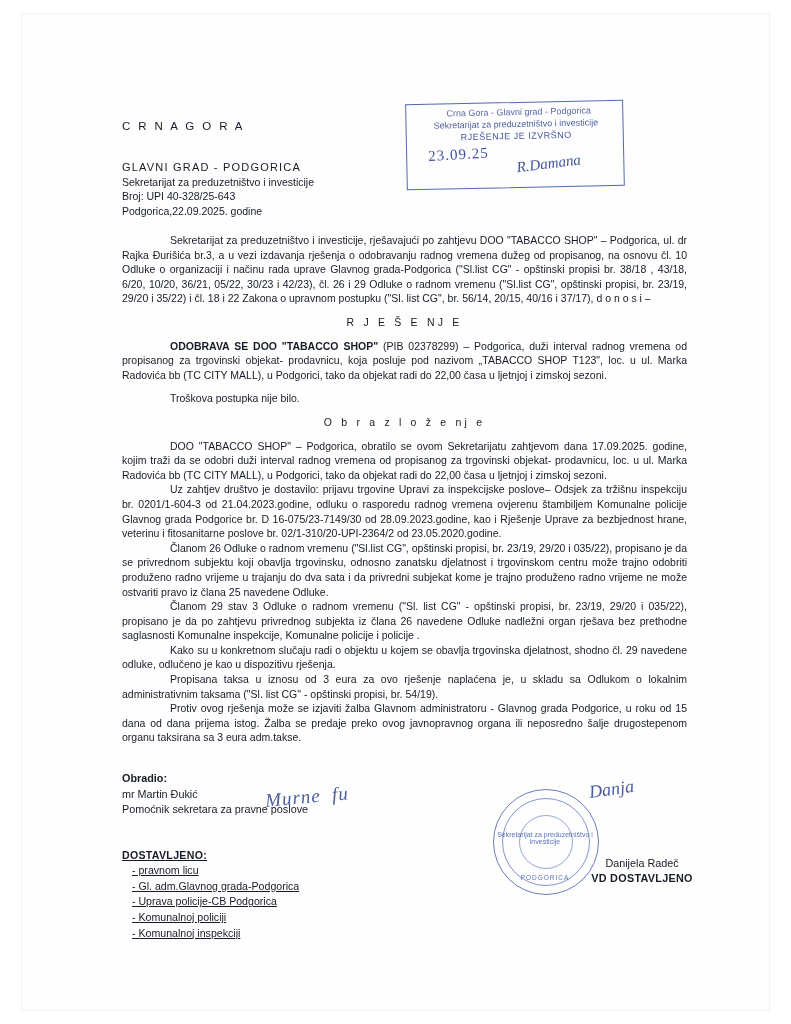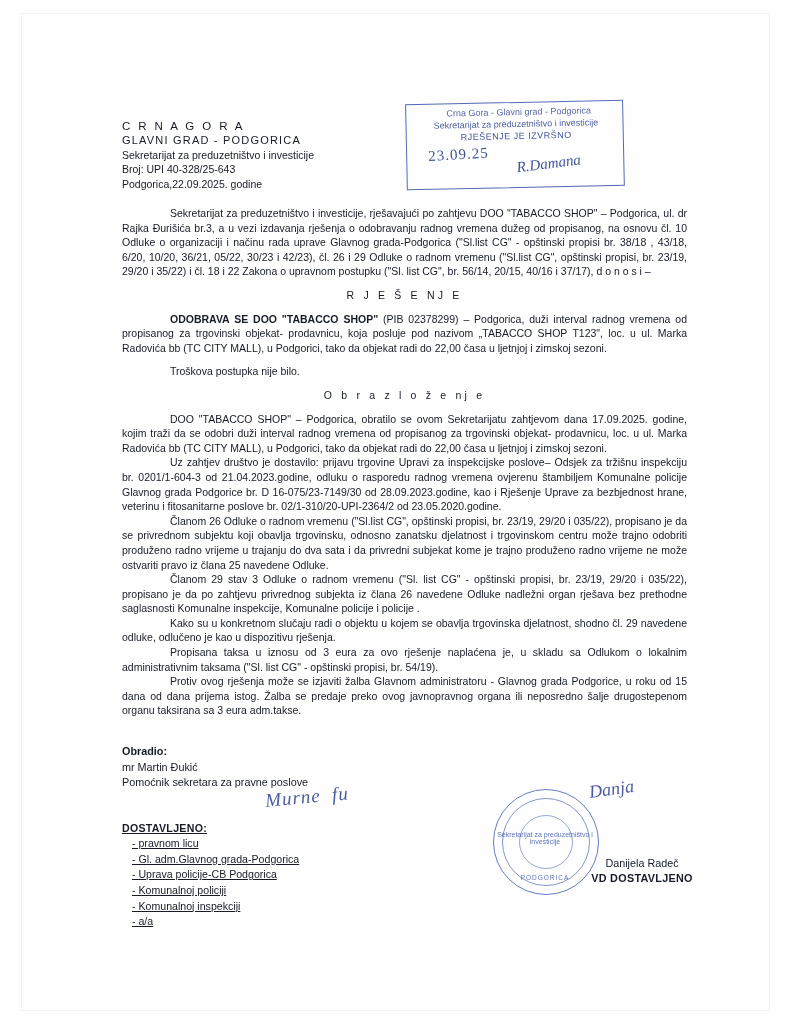--- a/index.html
+++ b/index.html
@@ -42,20 +42,21 @@
     margin-bottom: 2px;
     line-height: 14.4px;
   }
   .header-block .org {
     letter-spacing: 2.4px;
     font-size: 11.5px;
   }
   .header-block .org2 {
     letter-spacing: 1.2px;
     font-size: 11px;
+    margin-top: 27px;
   }
   .header-block .line {
     display: block;
   }
   .para {
     margin: 0 0 0 0;
     text-indent: 48px;
   }
   .spacer-sm { height: 9px; }
   .spacer-md { height: 13px; }
@@ -276,21 +277,20 @@
       </div>
 
       <div class="dostavljeno">
         <div class="head">DOSTAVLJENO:</div>
         <ul class="dlist">
           <li>- pravnom licu</li>
           <li>- Gl. adm.Glavnog grada-Podgorica</li>
           <li>- Uprava policije-CB Podgorica</li>
           <li>- Komunalnoj policiji</li>
           <li>- Komunalnoj inspekciji</li>
-          <li>- a/a</li>
         </ul>
       </div>
 
     </div>
 
     <div class="sig-obradio">Murne&nbsp;&nbsp;fu</div>
 
     <div class="seal">
       <div class="ring"></div>
       <div class="ring2"></div>

